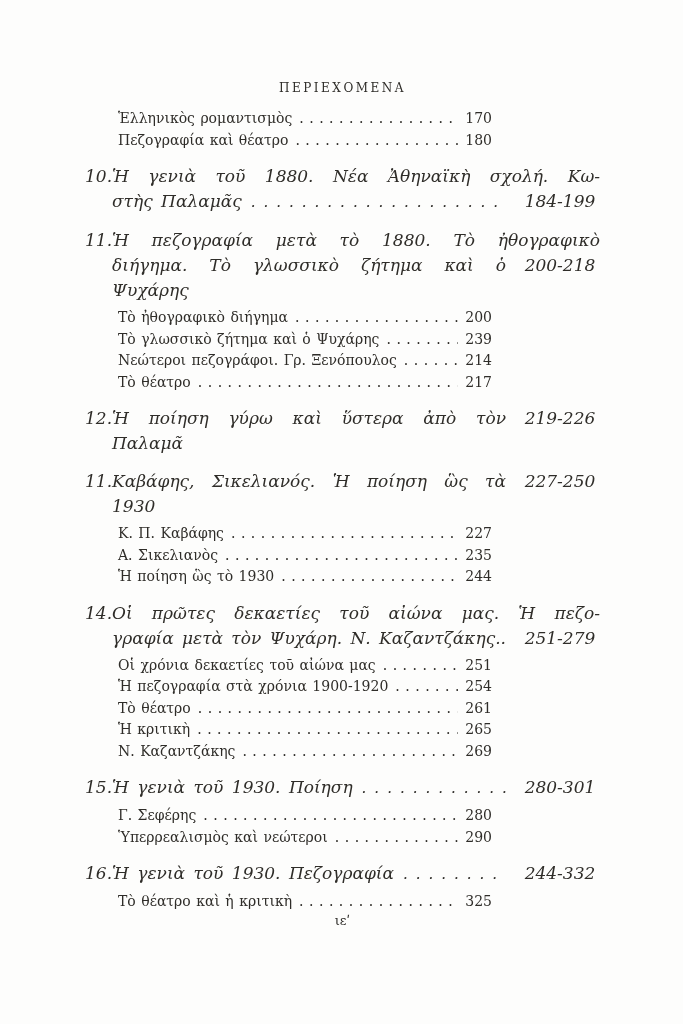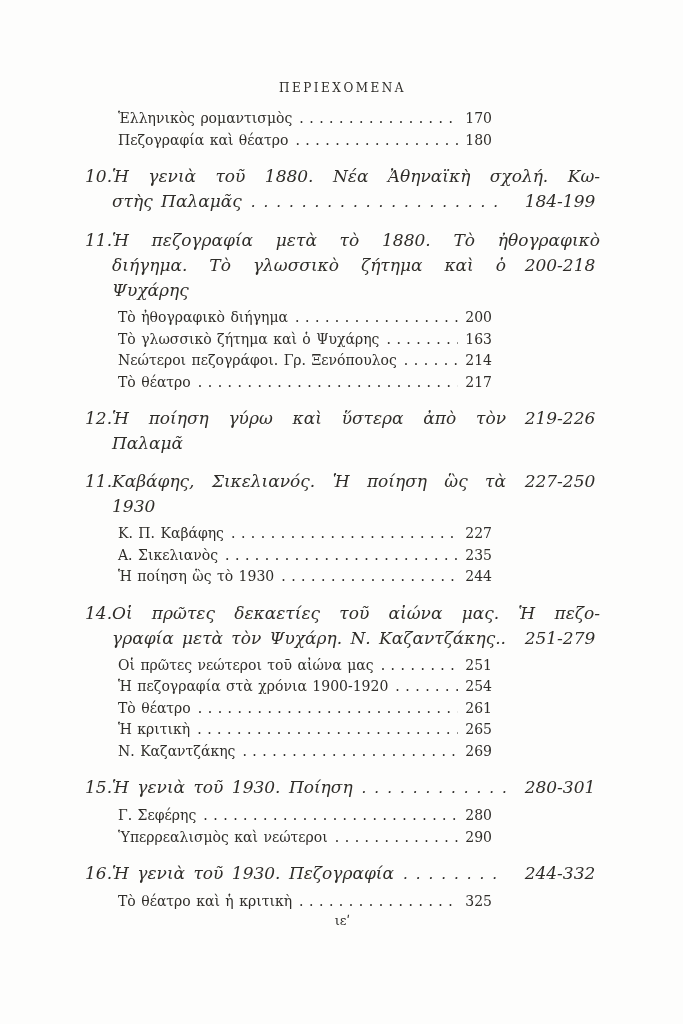--- a/index.html
+++ b/index.html
@@ -152,21 +152,21 @@
       </div>
       <div class="subs">
         <div class="sub-row">
           <span class="sub-title">Τὸ ἠθογραφικὸ διήγημα</span>
           <span class="leader"></span>
           <span class="sub-page">200</span>
         </div>
         <div class="sub-row">
           <span class="sub-title">Τὸ γλωσσικὸ ζήτημα καὶ ὁ Ψυχάρης</span>
           <span class="leader"></span>
-          <span class="sub-page">163</span>
+          <span class="sub-page">239</span>
         </div>
         <div class="sub-row">
           <span class="sub-title">Νεώτεροι πεζογράφοι. Γρ. Ξενόπουλος</span>
           <span class="leader"></span>
           <span class="sub-page">214</span>
         </div>
         <div class="sub-row">
           <span class="sub-title">Τὸ θέατρο</span>
           <span class="leader"></span>
           <span class="sub-page">217</span>
@@ -221,21 +221,21 @@
         <div class="main-body">
           <div class="m-line1">Οἱ πρῶτες δεκαετίες τοῦ αἰώνα μας. Ἡ πεζο-</div>
           <div class="m-last">
             <span class="m-text fill">γραφία μετὰ τὸν Ψυχάρη. Ν. Καζαντζάκης..</span>
             <span class="m-range">251-279</span>
           </div>
         </div>
       </div>
       <div class="subs">
         <div class="sub-row">
-          <span class="sub-title">Οἱ πρῶτες νεώτεροι τοῦ αἰώνα μας</span>
+          <span class="sub-title">Οἱ χρόνια δεκαετίες τοῦ αἰώνα μας</span>
           <span class="leader"></span>
           <span class="sub-page">251</span>
         </div>
         <div class="sub-row">
           <span class="sub-title">Ἡ πεζογραφία στὰ χρόνια 1900-1920</span>
           <span class="leader"></span>
           <span class="sub-page">254</span>
         </div>
         <div class="sub-row">
           <span class="sub-title">Τὸ θέατρο</span>

